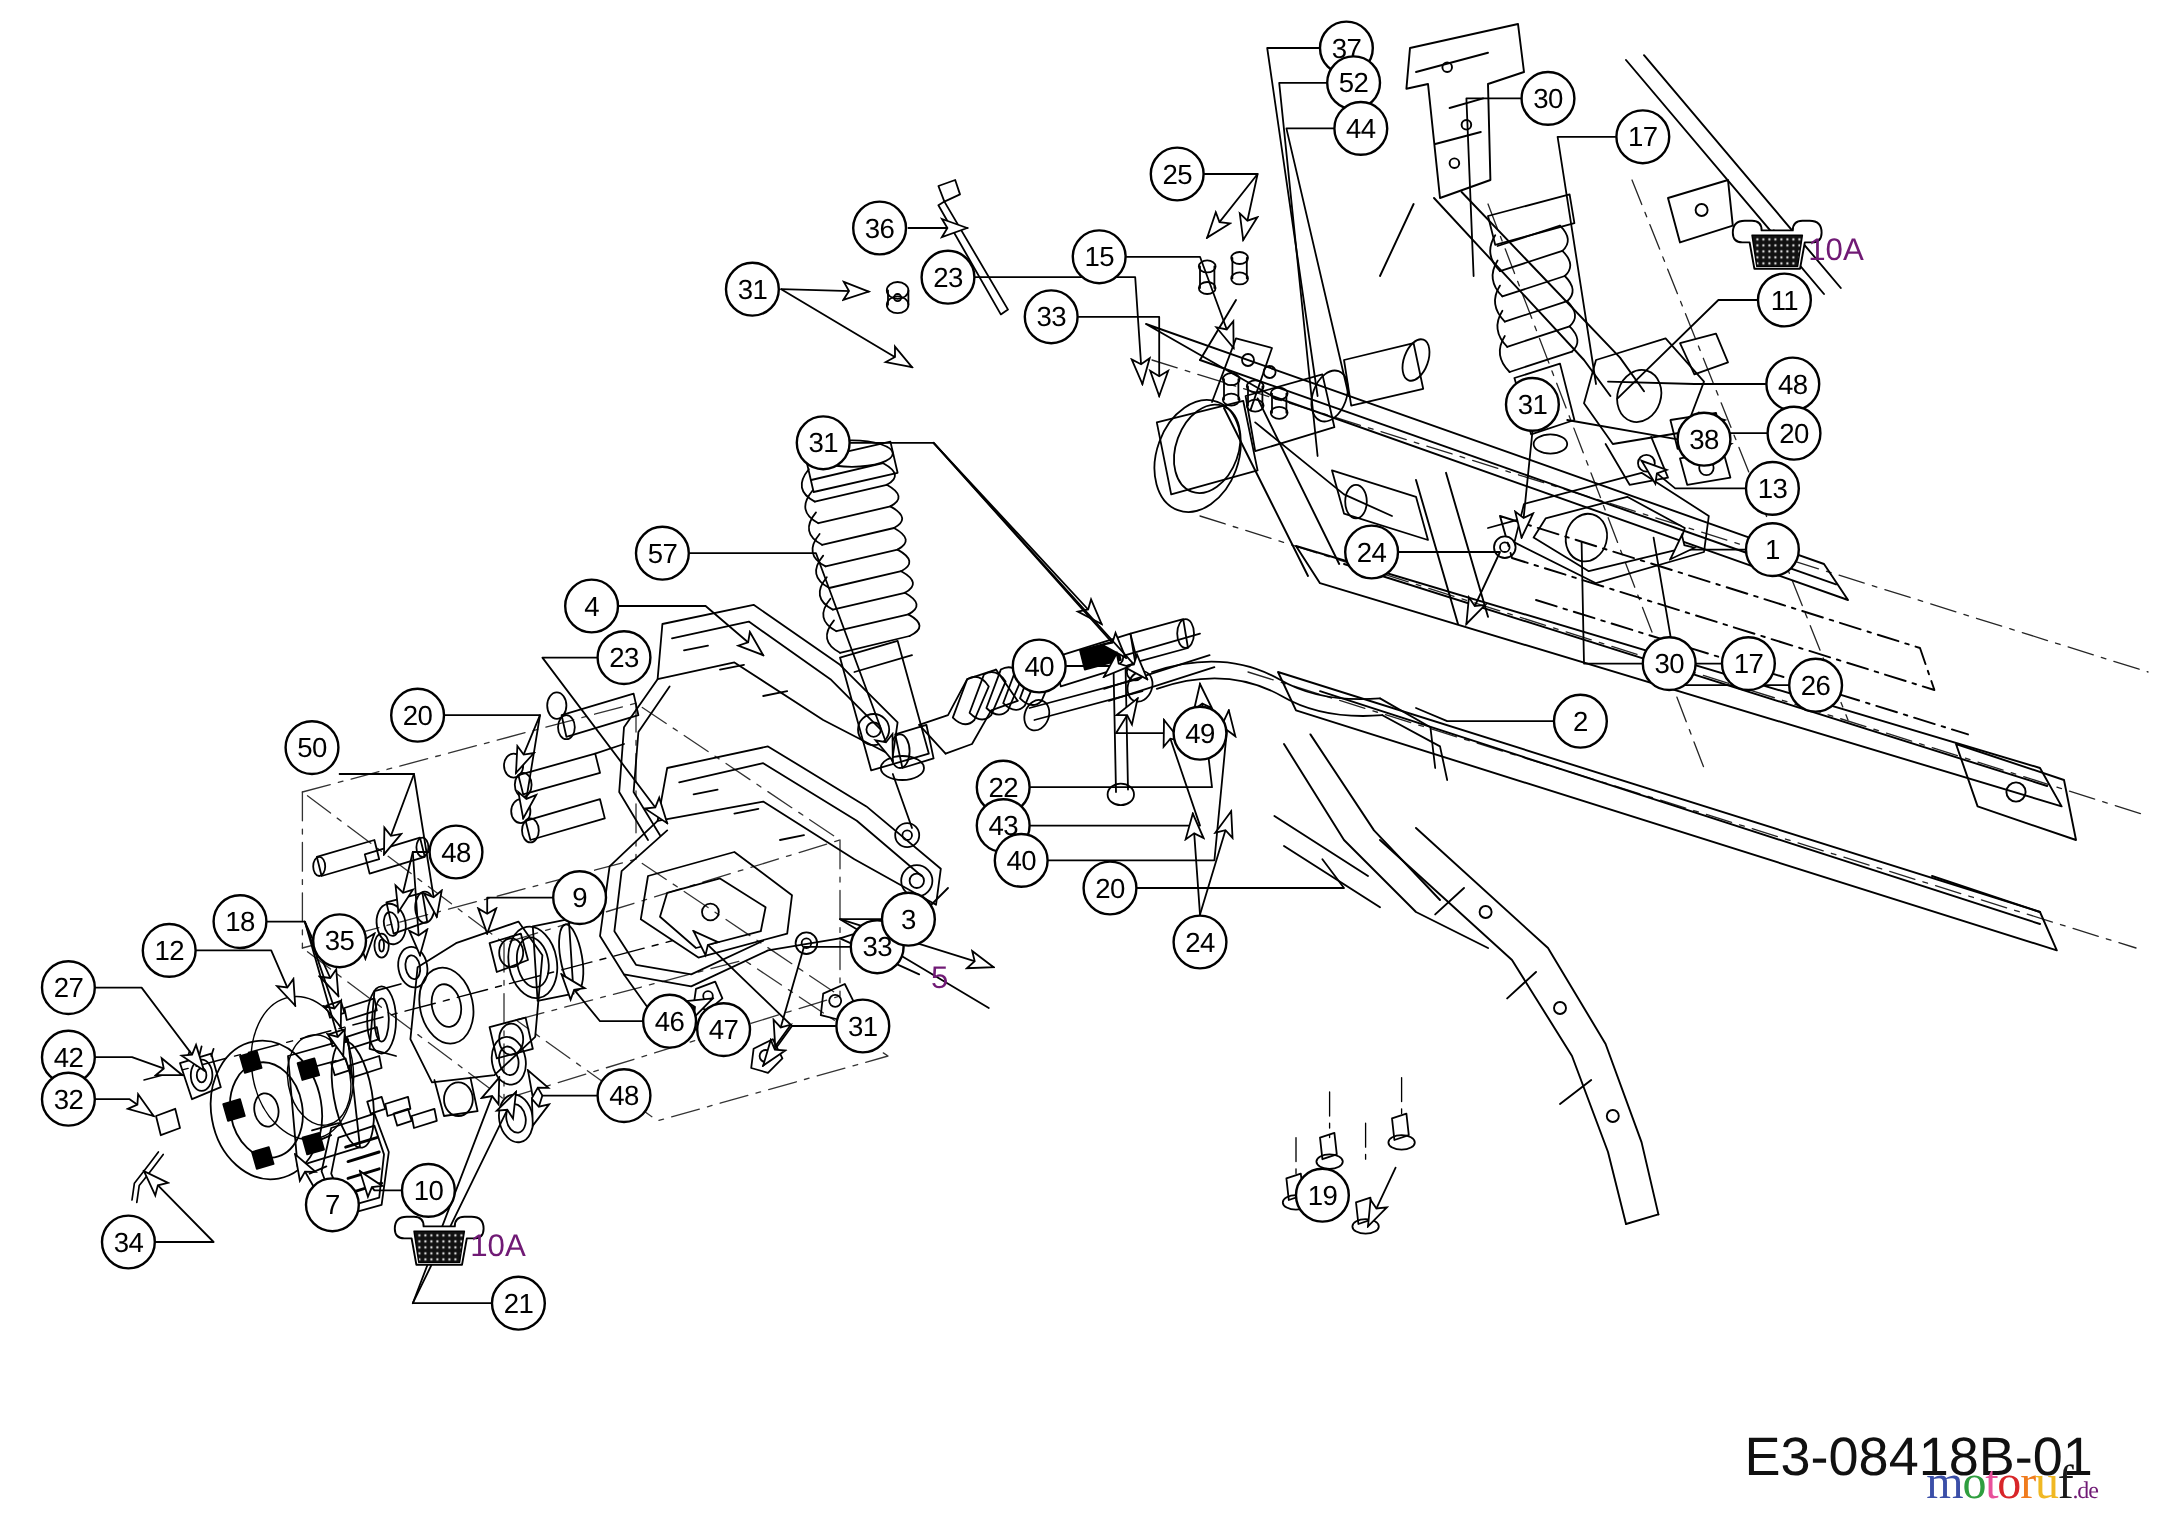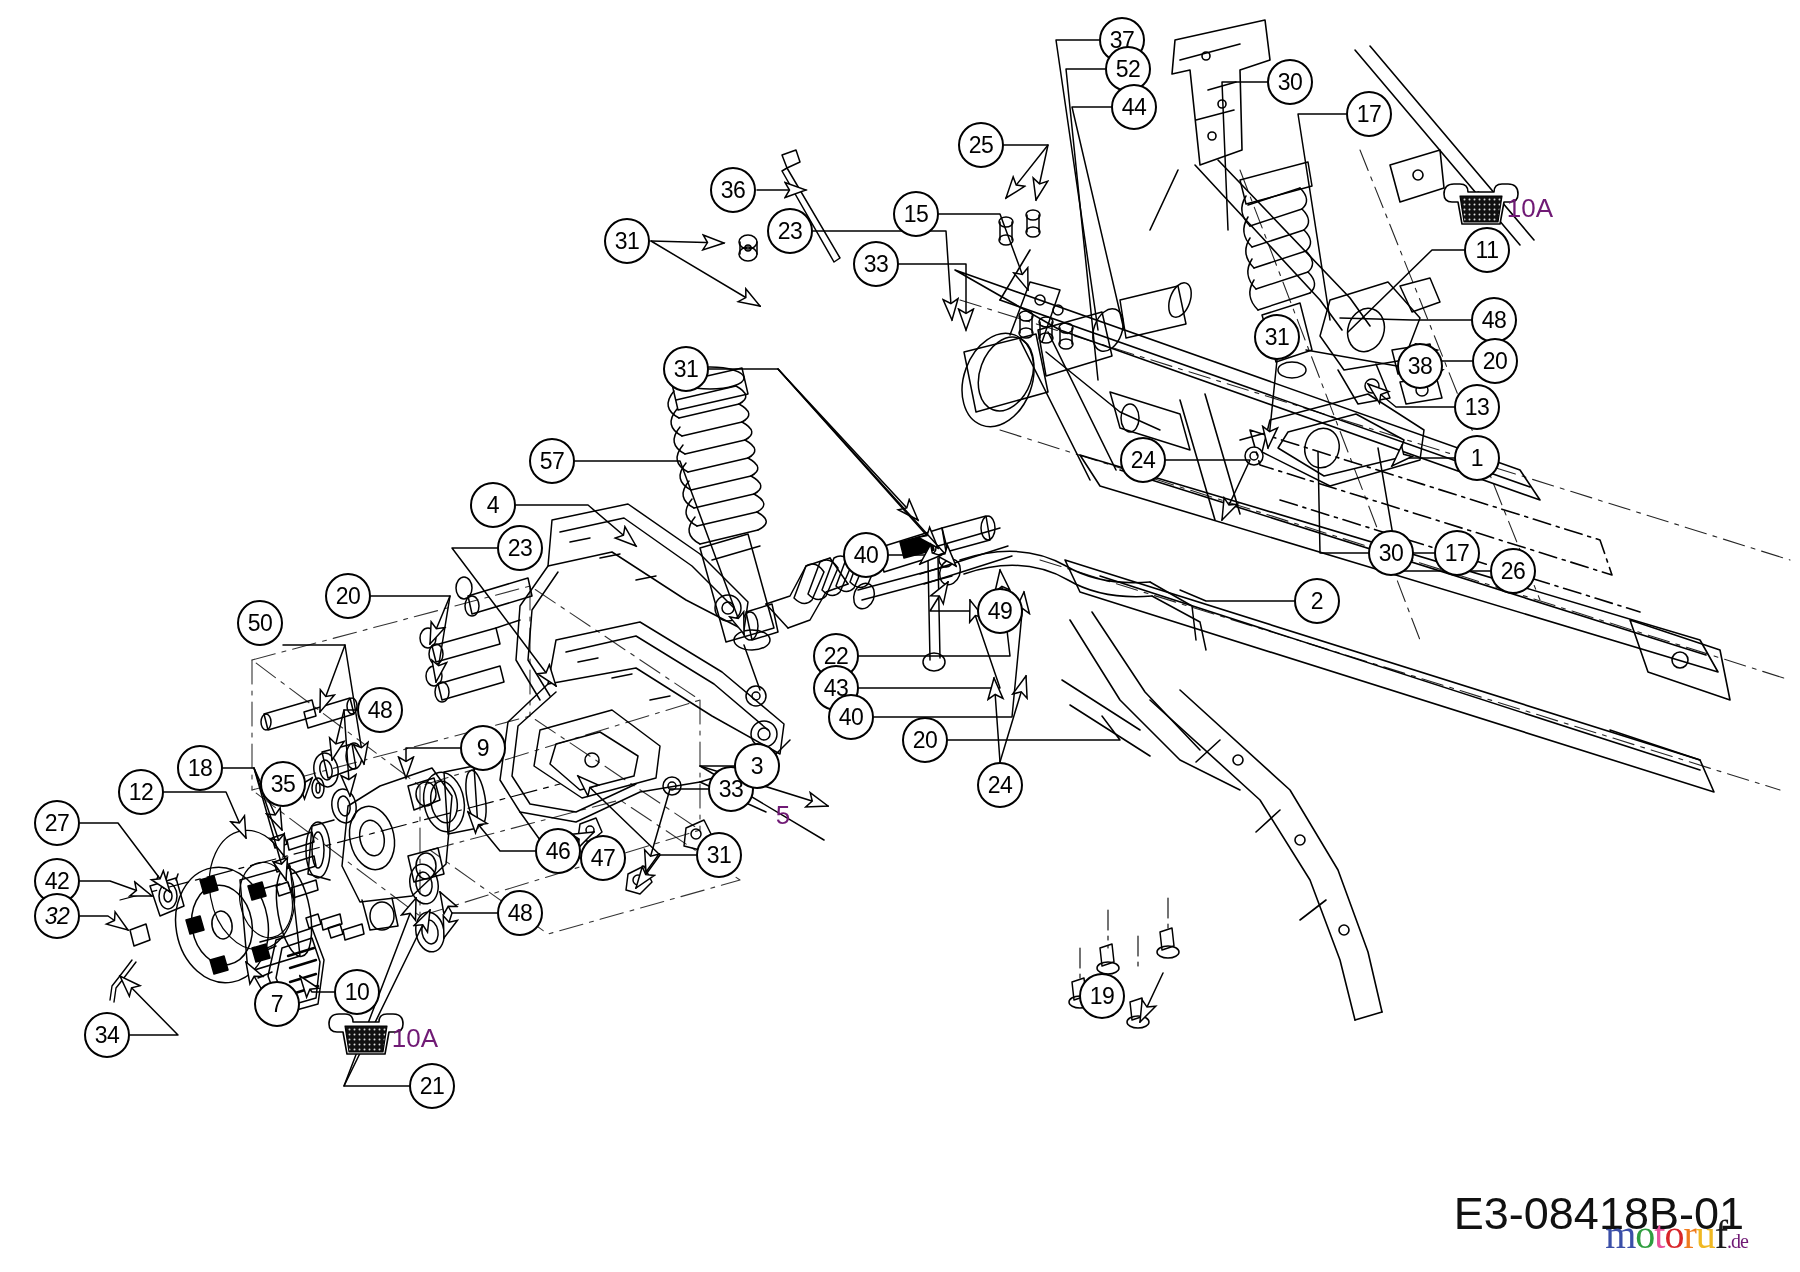--- a/index.html
+++ b/index.html
@@ -644,21 +644,21 @@
       <div class="balloon" style="left: 520px; top: 548px;">23</div>
       <div class="balloon" style="left: 348px; top: 596px;">20</div>
       <div class="balloon" style="left: 260px; top: 623px;">50</div>
       <div class="balloon" style="left: 380px; top: 710px;">48</div>
       <div class="balloon" style="left: 483px; top: 748px;">9</div>
       <div class="balloon" style="left: 200px; top: 768px;">18</div>
       <div class="balloon" style="left: 283px; top: 784px;">35</div>
       <div class="balloon" style="left: 141px; top: 792px;">12</div>
       <div class="balloon" style="left: 57px; top: 823px;">27</div>
       <div class="balloon" style="left: 57px; top: 881px;">42</div>
-      <div class="balloon" style="left: 57px; top: 916px; font-style: italic;">32</div>
+      <div class="balloon" style="left: 57px; top: 916px;">32</div>
       <div class="balloon" style="left: 277px; top: 1004px;">7</div>
       <div class="balloon" style="left: 357px; top: 992px;">10</div>
       <div class="balloon" style="left: 107px; top: 1035px;">34</div>
       <div class="balloon" style="left: 432px; top: 1086px;">21</div>
       <div class="balloon" style="left: 520px; top: 913px;">48</div>
       <div class="balloon" style="left: 558px; top: 851px;">46</div>
       <div class="balloon" style="left: 603px; top: 858px;">47</div>
       <div class="balloon" style="left: 719px; top: 855px;">31</div>
       <div class="balloon" style="left: 731px; top: 789px;">33</div>
       <div class="balloon" style="left: 757px; top: 766px;">3</div>

